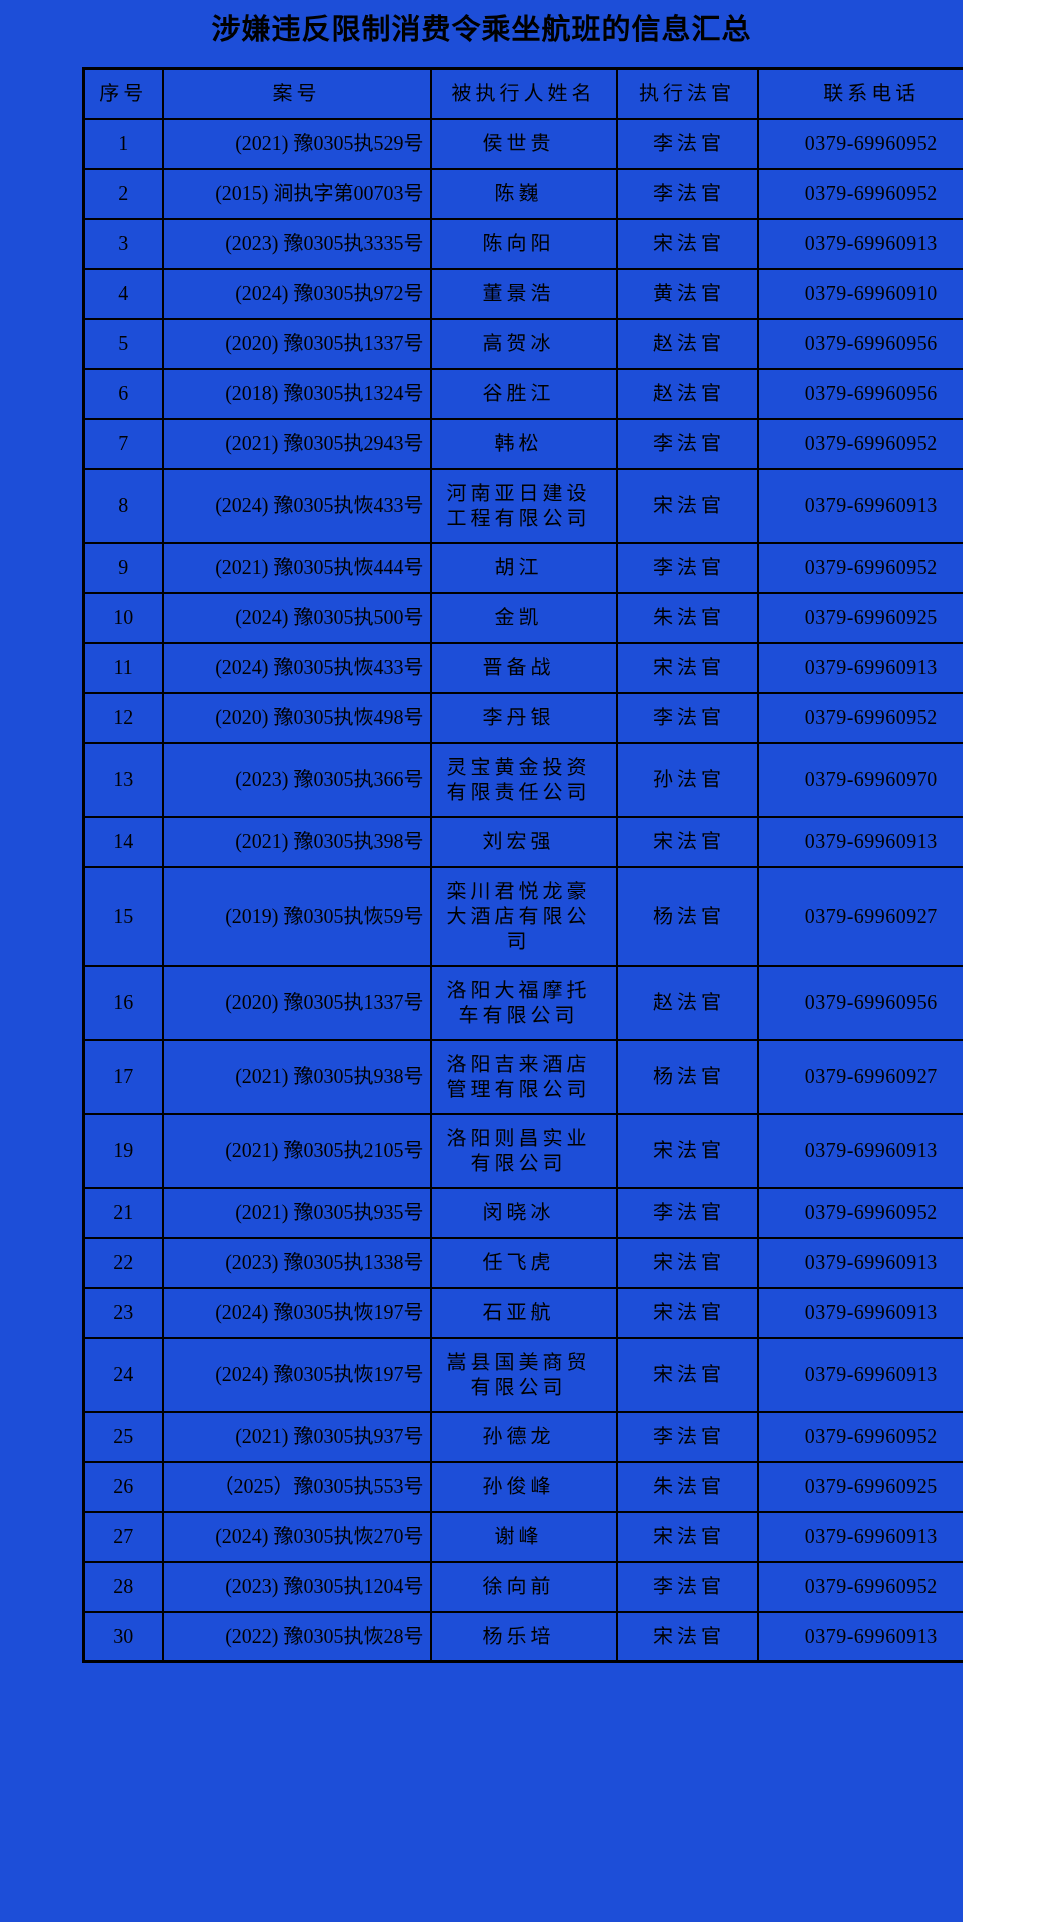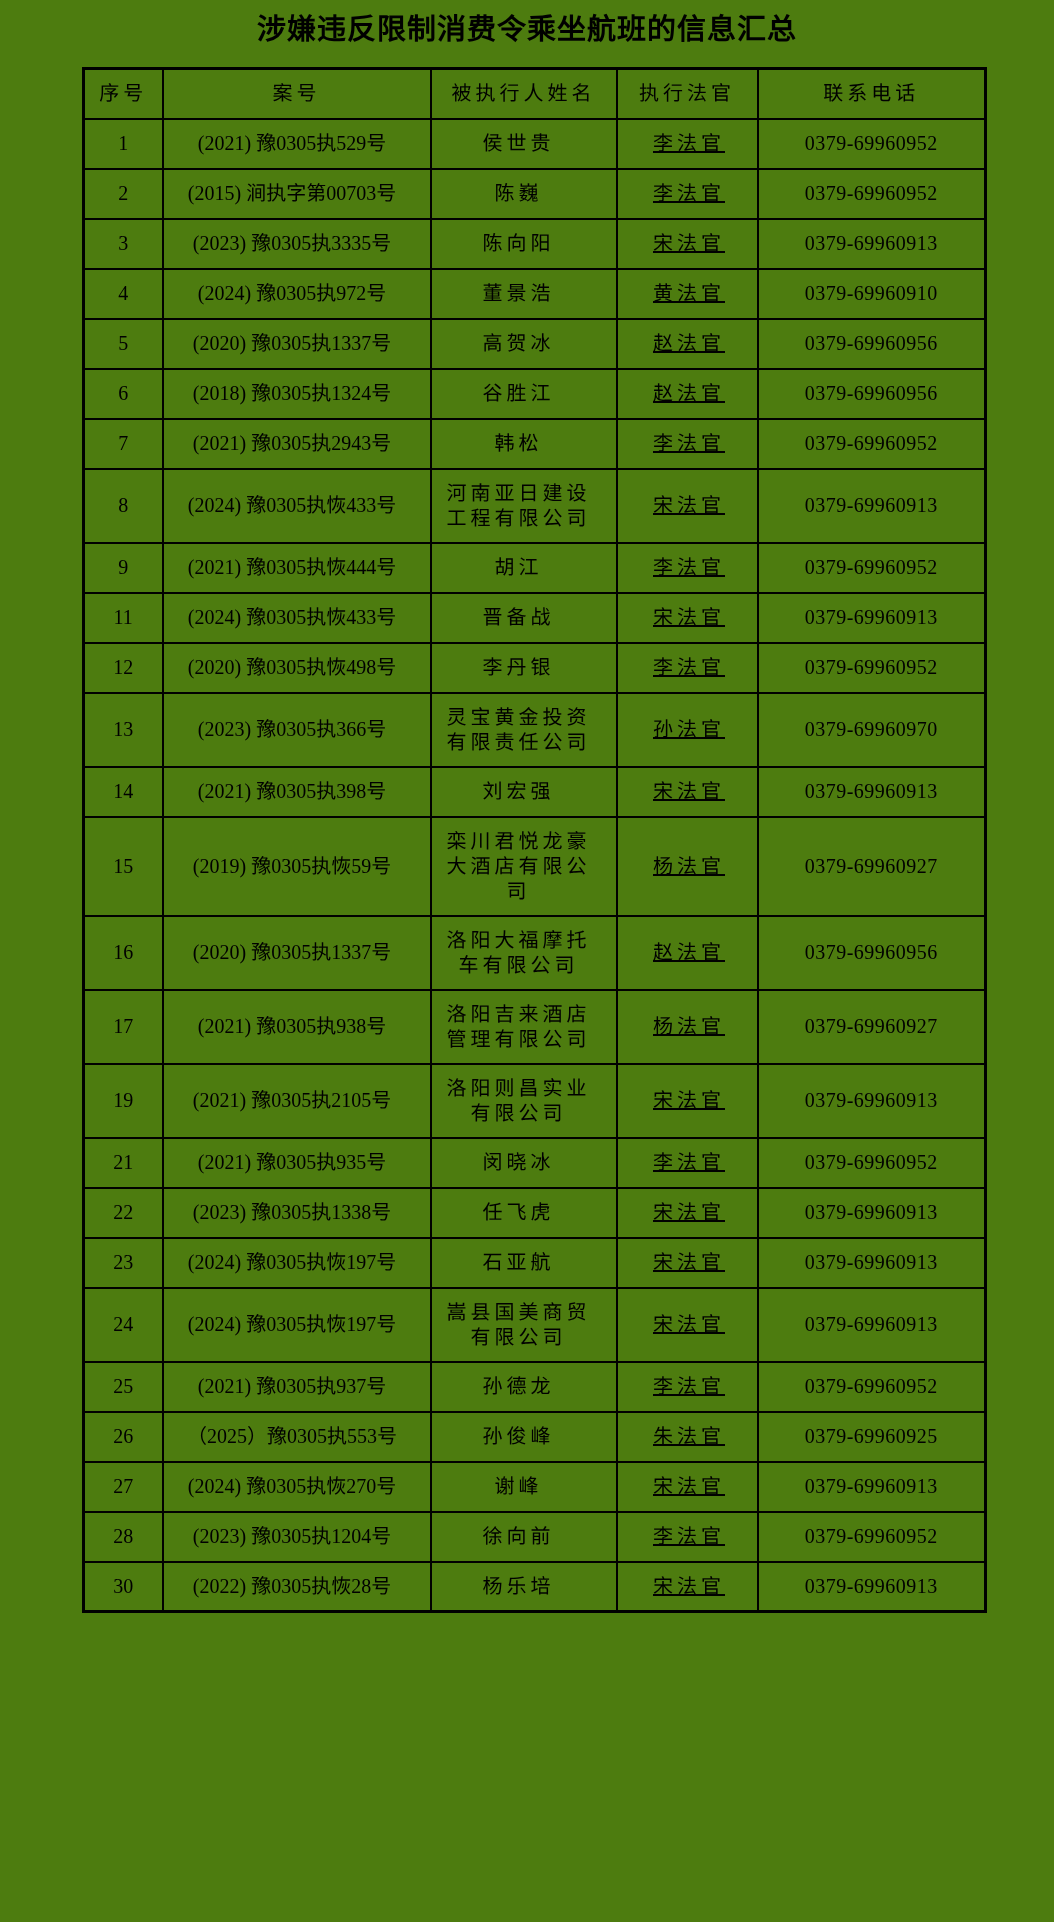--- a/index.html
+++ b/index.html
@@ -7,24 +7,24 @@
     padding: 0;
     background: #ffffff;
     width: 1054px;
     height: 1922px;
     font-family: "Liberation Serif", "DejaVu Serif", serif;
     color: #000000;
     -webkit-font-smoothing: antialiased;
   }
   .page {
     position: relative;
-    width: 1054px;
+    width: 963px;
     height: 1922px;
     overflow: hidden;
-    background: #4d7c0f;
+    background: #1d4ed8;
   }
   .doc-title {
     margin: 11px 0 0 0;
     text-align: center;
     font-family: "Liberation Sans", "DejaVu Sans", sans-serif;
     font-weight: 700;
     font-size: 29px;
     line-height: 37px;
     letter-spacing: 1px;
     color: #000000;
@@ -57,31 +57,31 @@
   .col-name  { width: 186px; }
   .col-judge { width: 141px; }
   .col-phone { width: 228px; }
   .info-table td.cell-seq {
     letter-spacing: 0;
     font-size: 20px;
   }
   .info-table td.cell-case_no {
     letter-spacing: 0;
     padding-left: 4px;
-    padding-right: 13px;
+    padding-right: 6px;
+    text-align: right;
   }
   .info-table td.cell-name {
     letter-spacing: 4px;
     padding-left: 9px;
     padding-right: 19px; 
   }
   .info-table td.cell-judge {
     letter-spacing: 4px;
     padding-right: 2px;
-    text-decoration: underline;
   }
   .info-table td.cell-phone {
     letter-spacing: 0.5px;
     font-size: 20px;
   }
 </style>
 </head>
 <body>
 
 <div class="page">
@@ -163,20 +163,27 @@
           <td class="cell-phone">0379-69960913</td>
         </tr>
         <tr>
           <td class="cell-seq">9</td>
           <td class="cell-case_no">(2021) 豫0305执恢444号</td>
           <td class="cell-name">胡江</td>
           <td class="cell-judge">李法官</td>
           <td class="cell-phone">0379-69960952</td>
         </tr>
         <tr>
+          <td class="cell-seq">10</td>
+          <td class="cell-case_no">(2024) 豫0305执500号</td>
+          <td class="cell-name">金凯</td>
+          <td class="cell-judge">朱法官</td>
+          <td class="cell-phone">0379-69960925</td>
+        </tr>
+        <tr>
           <td class="cell-seq">11</td>
           <td class="cell-case_no">(2024) 豫0305执恢433号</td>
           <td class="cell-name">晋备战</td>
           <td class="cell-judge">宋法官</td>
           <td class="cell-phone">0379-69960913</td>
         </tr>
         <tr>
           <td class="cell-seq">12</td>
           <td class="cell-case_no">(2020) 豫0305执恢498号</td>
           <td class="cell-name">李丹银</td>

